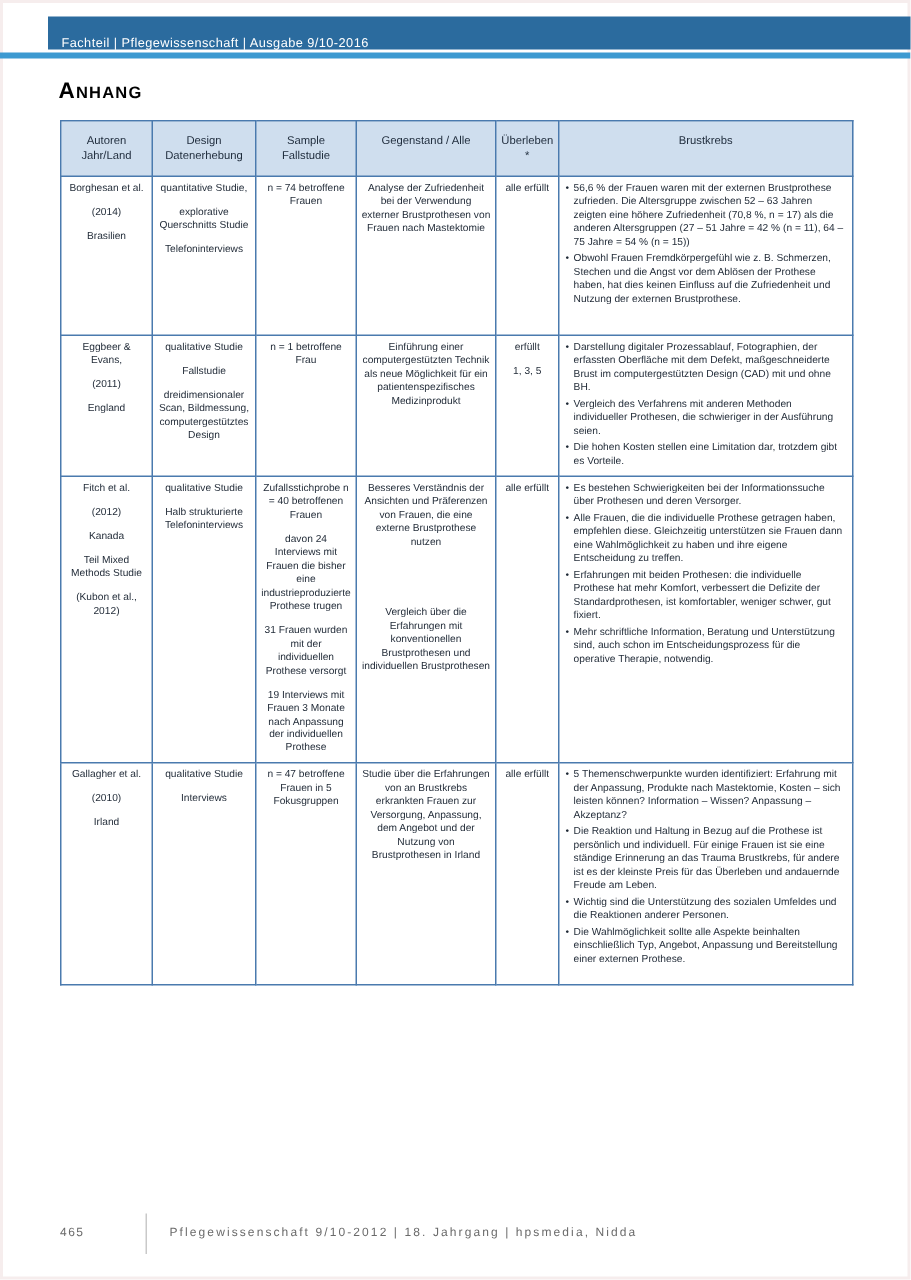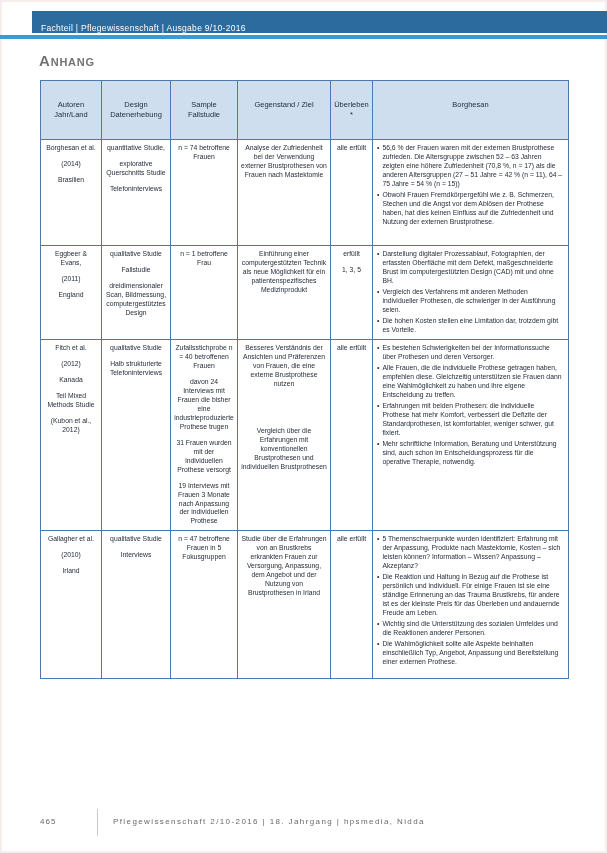--- a/index.html
+++ b/index.html
@@ -24,40 +24,40 @@
   }
   .header-accent {
     position:absolute; left:0; top:35px; width:607px; height:4px;
     background: var(--header-accent, #3D9AD1);
   }
 
   .section-title {
     position:absolute; left:39px; top:52px;
     font-variant:small-caps;
     font-size:15px; letter-spacing:0.8px;
-    color:#737373;
+    color:#000000;
   }
 
   
   table.review-table {
     position:absolute; left:40px; top:80px; width:528px;
     border-collapse:collapse; table-layout:fixed;
   }
   .review-table th, .review-table td {
     border:1px solid var(--table-border, #4A7AAE);
     vertical-align:top;
     overflow-wrap:break-word;
   }
   .review-table thead th {
     background: var(--table-header-bg, #CFDEEE);
     font-weight:normal;
     font-size:7.5px; line-height:1.35;
     color:#1d2a3a;
     text-align:center;
-    padding:19px 2px;
+    padding:8px 2px;
     white-space:pre-line;
     height:28px;
   }
   .review-table td {
     font-size:6.8px; line-height:1.32;
     padding:4px 3px;
   }
   td.col-autoren, td.col-design, td.col-sample, td.col-gegenstand, td.col-qualitaet { text-align:center; }
   td.col-ergebnisse { text-align:left; padding-left:4px; padding-right:5px; }
 
@@ -107,23 +107,23 @@
       <col style="width:196px">
   </colgroup>
   <thead>
     <tr>
       <th>Autoren
 Jahr/Land</th>
       <th>Design
 Datenerhebung</th>
       <th>Sample
 Fallstudie</th>
-      <th>Gegenstand / Ziel</th>
+      <th>Gegenstand / Alle</th>
       <th>Überleben*</th>
-      <th>Borghesan</th>
+      <th>Brustkrebs</th>
     </tr>
   </thead>
   <tbody>
       <tr>
         <td class="col-autoren">
           <div class="para">Borghesan et al.</div>
           <div class="para">(2014)</div>
           <div class="para">Brasilien</div>
         </td>
         <td class="col-design">
@@ -268,13 +268,13 @@
             <span class="dot">•</span>
             <span>Die Wahlmöglichkeit sollte alle Aspekte beinhalten einschließlich Typ, Angebot, Anpassung und Bereitstellung einer externen Prothese.</span>
           </div>
         </td>
       </tr>
     </tbody>
 </table>
 
 <div class="footer-pagenum">465</div>
 <div class="footer-divider"></div>
-<div class="footer-text">Pflegewissenschaft 2/10-2016 | 18. Jahrgang | hpsmedia, Nidda</div>
+<div class="footer-text">Pflegewissenschaft 9/10-2012 | 18. Jahrgang | hpsmedia, Nidda</div>
 
 </body></html>

